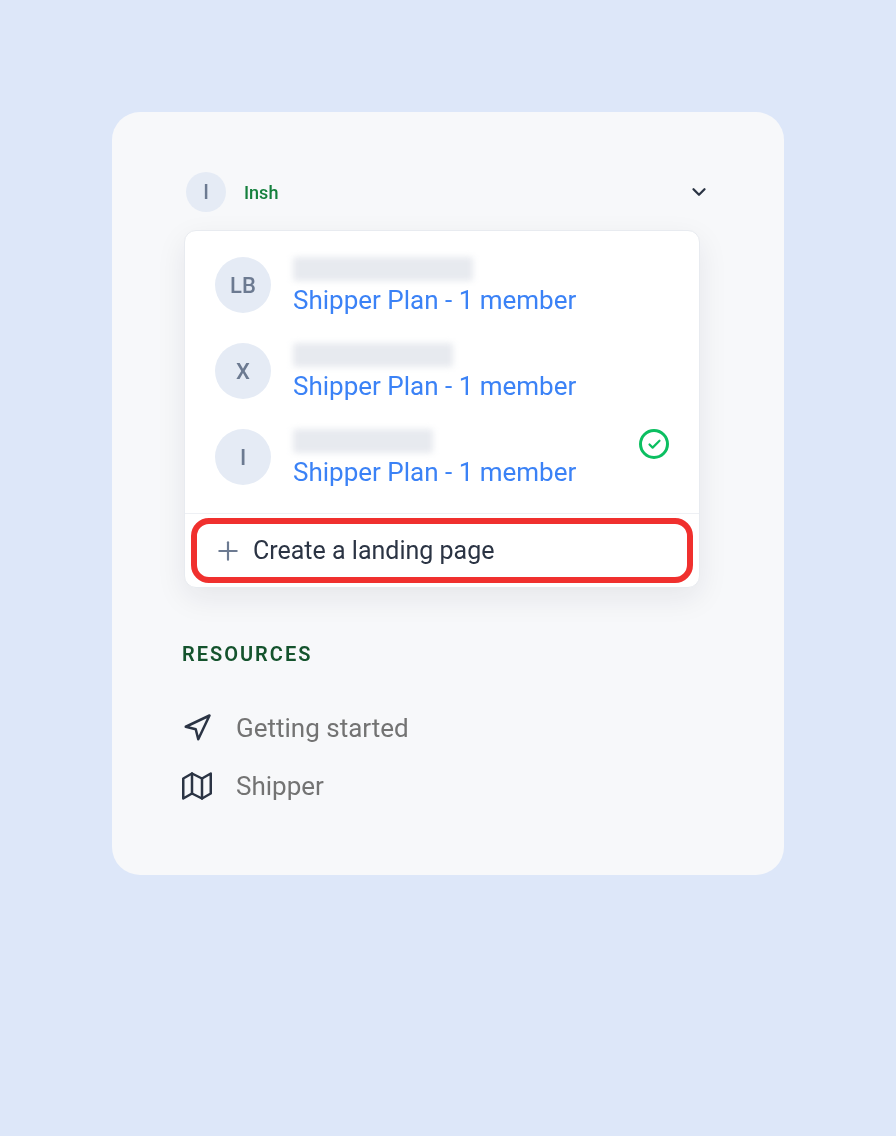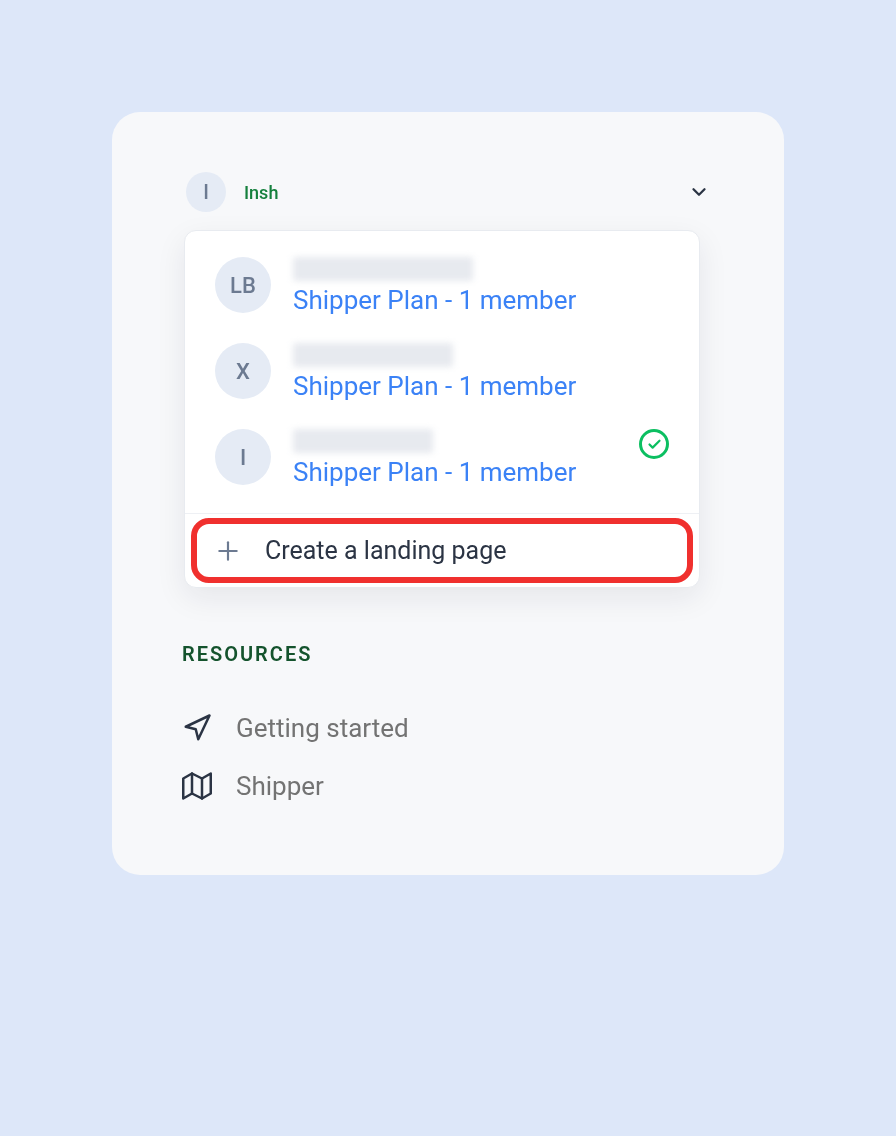--- a/index.html
+++ b/index.html
@@ -100,21 +100,21 @@
       border-radius: 50%;
       display: flex;
       align-items: center;
       justify-content: center;
       color: #0cbf61;
       flex-shrink: 0;
     }
     .create-row {
       display: flex;
       align-items: center;
-      gap: 24px;
+      gap: 12px;
       padding: 22px 30px;
       border-top: 1px solid #eef0f4;
       cursor: pointer;
       position: relative;
     }
     .create-row .plus-icon { color: #6c7a91; }
     .create-row .create-label {
       font-size: 25px;
       color: #2b3444;
       font-weight: 400;

